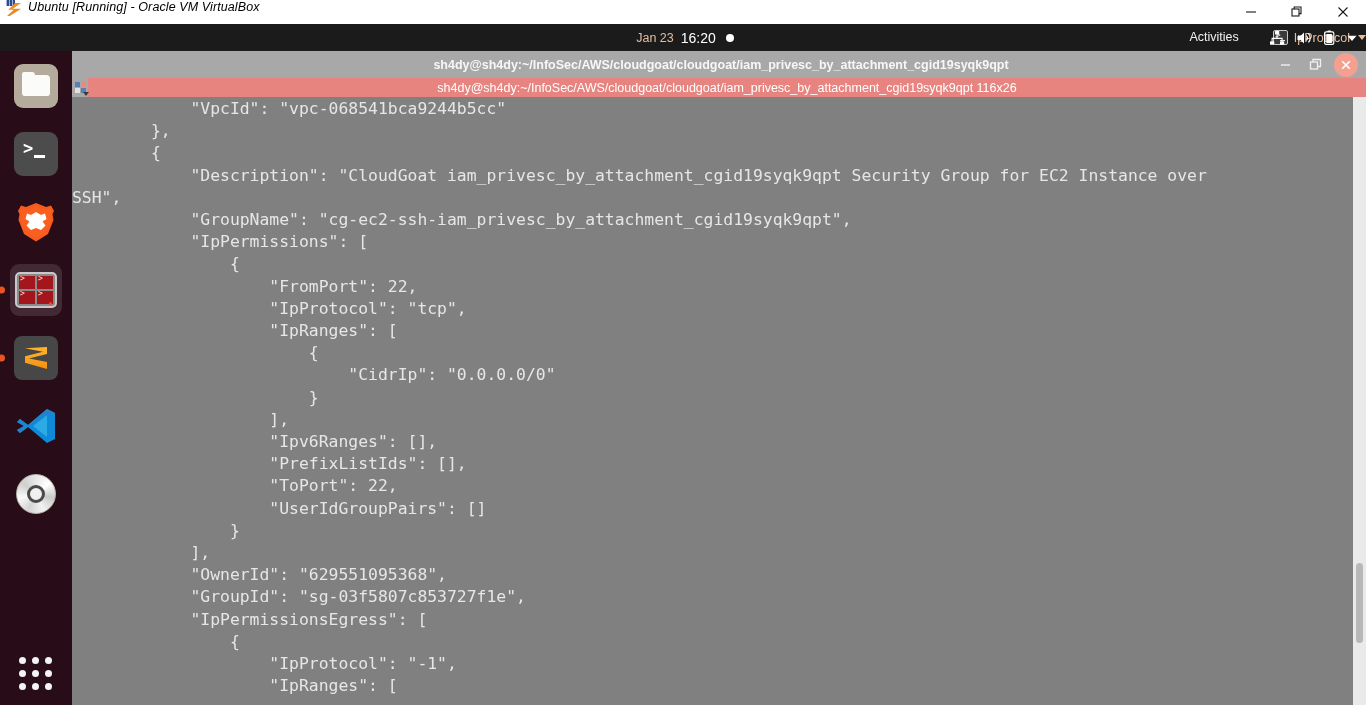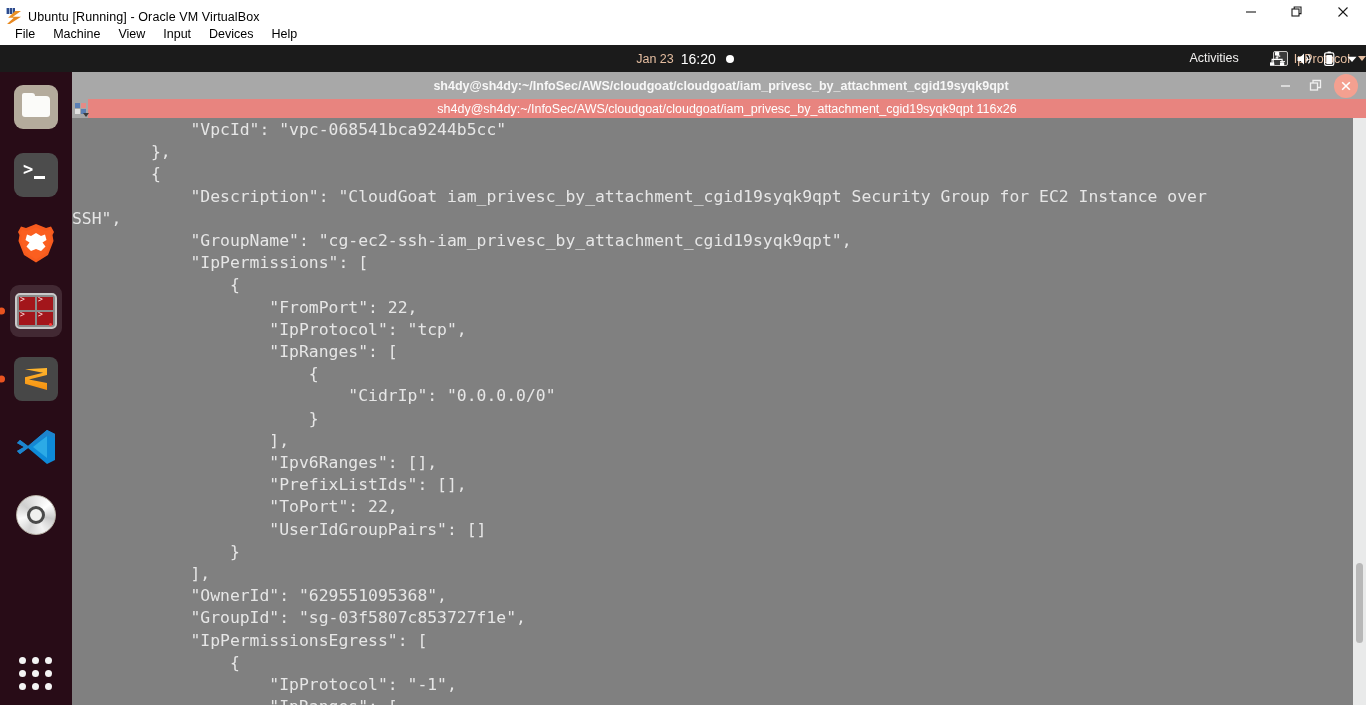--- a/index.html
+++ b/index.html
@@ -12,24 +12,25 @@
   }
 
   
   #vbox-window {
     width: 1366px; height: 705px;
     display: flex; flex-direction: column;
     background: #ffffff;
   }
   .vbox-titlebar {
     height: 24px;
-    display: flex; align-items: flex-end;
+    display: flex; align-items: flex-start;
     background: #ffffff;
     flex: 0 0 24px;
     position: relative;
+    font-style: italic;
   }
   .vbox-app-icon {
     width: 16px; height: 16px;
     margin-left: 6px; margin-right: 6px;
     position: relative;
     flex: 0 0 16px;
   }
   .vbox-app-icon .sq-blue {
     position: absolute; left: 0; top: 0;
     width: 9px; height: 6px;
@@ -465,28 +466,20 @@
       </div>
       <div class="vbox-winbtn">
         <svg width="12" height="12" viewBox="0 0 12 12">
           <line x1="1.5" y1="1.5" x2="10.5" y2="10.5" stroke="#1a1a1a" stroke-width="1.1"></line>
           <line x1="10.5" y1="1.5" x2="1.5" y2="10.5" stroke="#1a1a1a" stroke-width="1.1"></line>
         </svg>
       </div>
     </div>
   </div>
 
-  <div class="vbox-menubar">
-    <span class="vbox-menu-item">File</span>
-    <span class="vbox-menu-item">Machine</span>
-    <span class="vbox-menu-item">View</span>
-    <span class="vbox-menu-item">Input</span>
-    <span class="vbox-menu-item">Devices</span>
-    <span class="vbox-menu-item">Help</span>
-  </div>
 
   <div id="guest-screen">
 
     <div class="gnome-topbar">
       <span class="activities-btn">Activities</span>
       <div class="appmenu">
         <span class="appmenu-icon"></span>
         <span class="appmenu-label">IpProtocol</span>
         <span class="chev-down"></span>
       </div>

